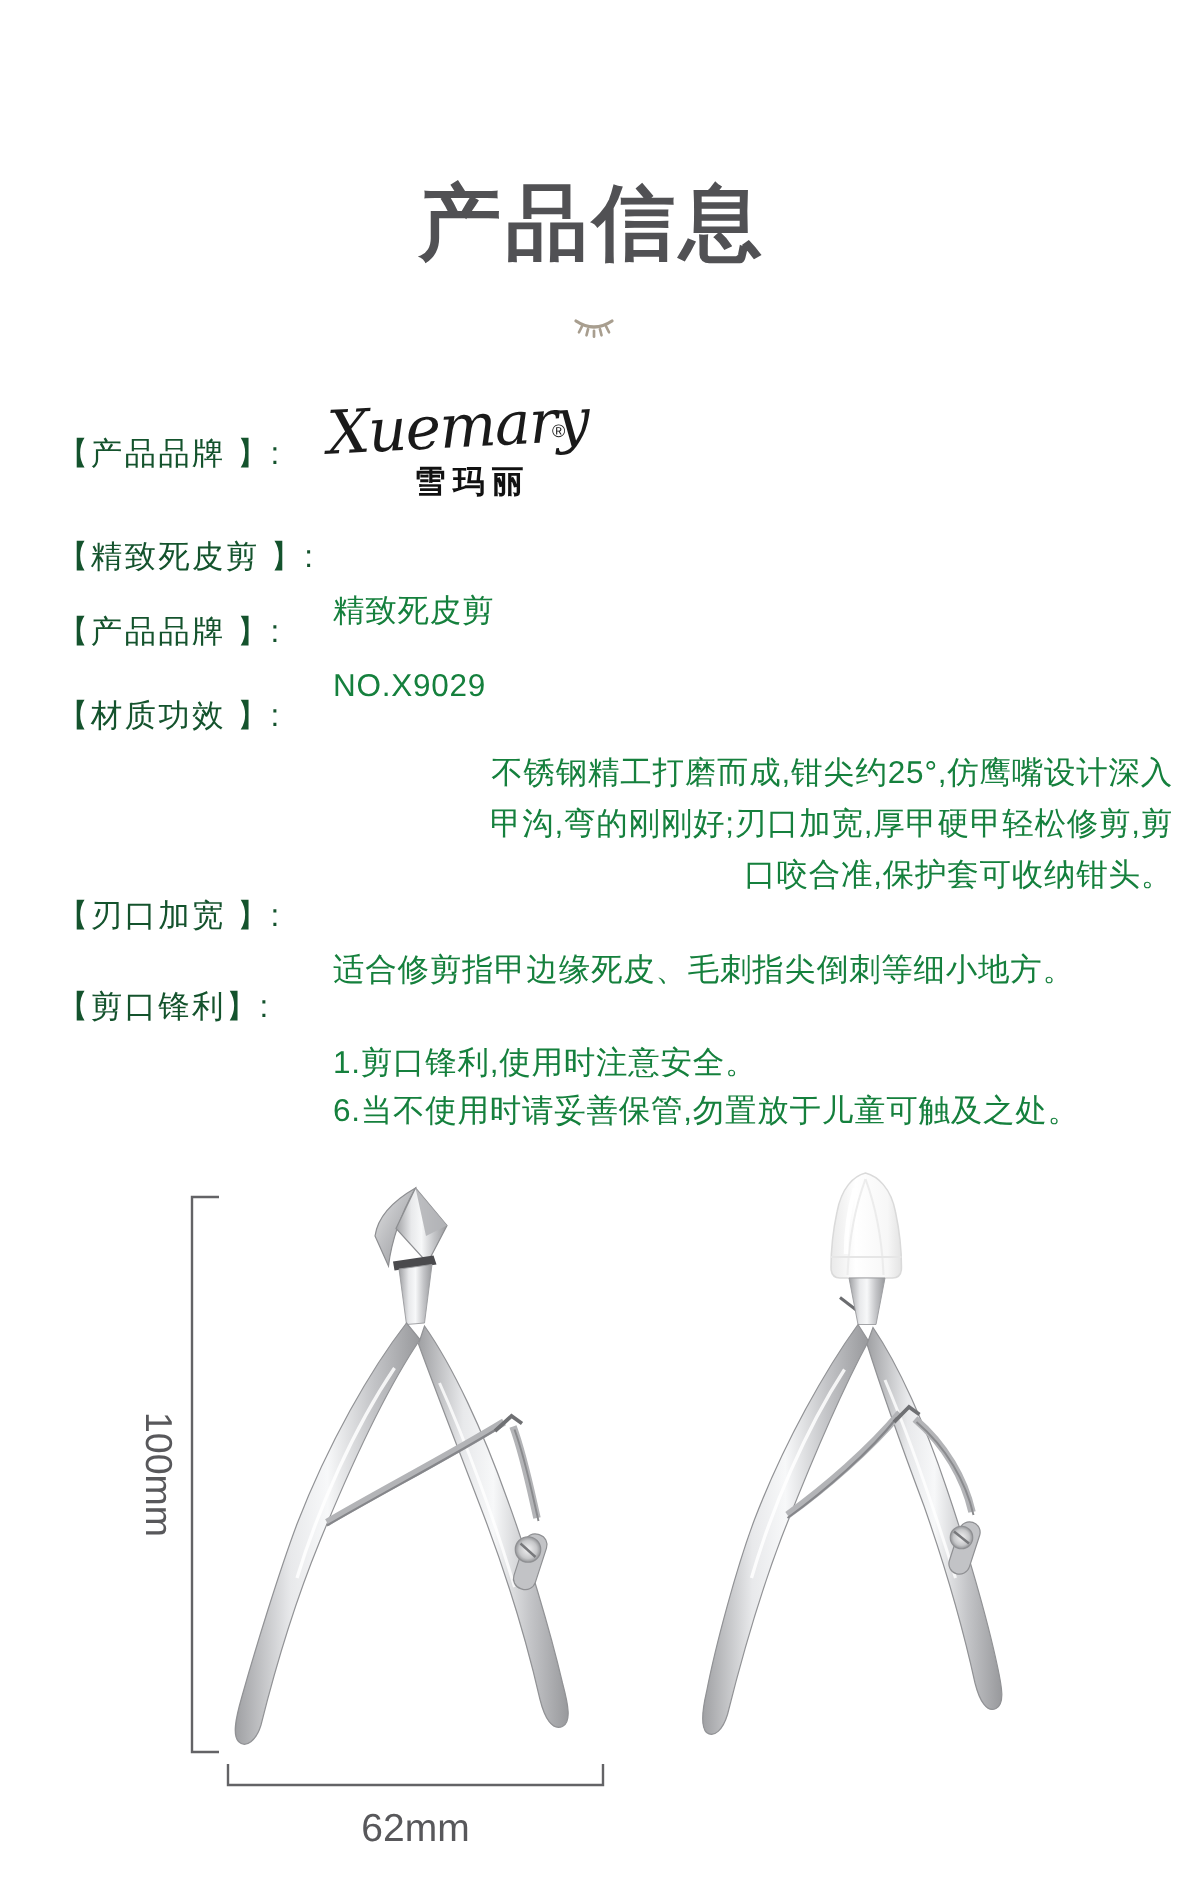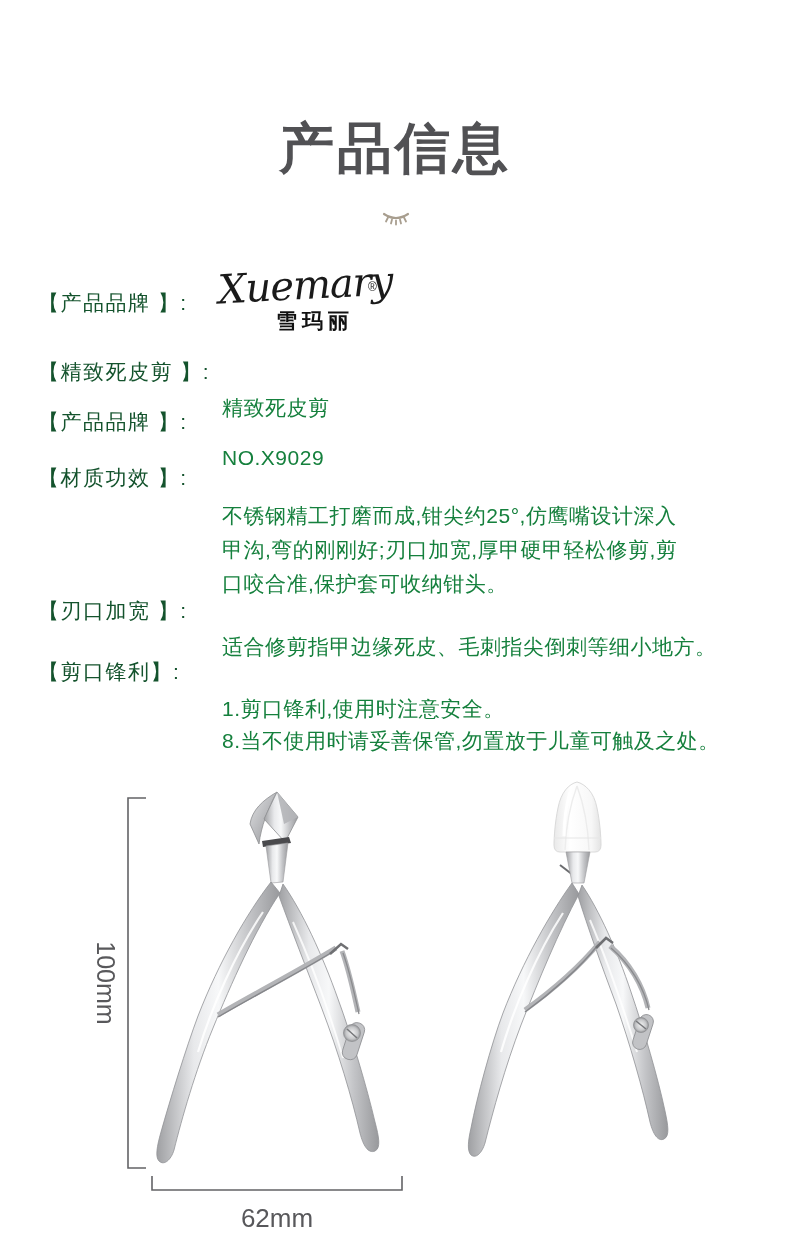--- a/index.html
+++ b/index.html
@@ -14,21 +14,21 @@
   .lash{position:absolute;left:381px;top:209px;width:30px;height:18px;}
   .row{position:absolute;left:0;width:790px;}
   .row .label{
     position:absolute;left:38px;top:0;font-size:21px;color:#14532d;
     letter-spacing:1.5px;line-height:30px;white-space:nowrap;text-align:right;
   }
   .row .value{
     position:absolute;left:222px;top:0;width:560px;font-size:21px;color:#15803d;
     letter-spacing:0.5px;line-height:30px;white-space:pre-line;margin-top:36px;
   }
-  .row.mat .value{line-height:34px;}
+  .row.mat .value{line-height:34px;text-align:right;}
   .row.note .value{line-height:32px;}
   .logo{position:absolute;left:214px;top:262px;width:180px;height:72px;}
   .logo-script{
     position:absolute;left:4px;top:0px;
     font-family:"DejaVu Serif","Liberation Serif",serif;font-style:italic;
     font-size:40px;color:#1a1a1a;letter-spacing:-1px;transform:rotate(-3deg);white-space:nowrap;
   }
   .logo-reg{position:absolute;left:154px;top:18px;font-size:12px;color:#1a1a1a;}
   .logo-cn{
     position:absolute;left:48px;top:45px;font-size:21px;font-weight:700;color:#111;
@@ -80,21 +80,21 @@
   </div>
 
   <div class="row" style="top:596px;">
     <div class="label">【刃口加宽 】:</div>
     <div class="value">适合修剪指甲边缘死皮、毛刺指尖倒刺等细小地方。</div>
   </div>
 
   <div class="row note" style="top:657px;">
     <div class="label">【剪口锋利】:</div>
     <div class="value">1.剪口锋利,使用时注意安全。
-8.当不使用时请妥善保管,勿置放于儿童可触及之处。</div>
+6.当不使用时请妥善保管,勿置放于儿童可触及之处。</div>
   </div>
 
   <svg class="figure" viewBox="0 0 790 472">
     <defs>
       <linearGradient id="steelA" x1="0" y1="0" x2="1" y2="0">
         <stop offset="0" stop-color="#9fa0a3"></stop>
         <stop offset="0.3" stop-color="#e8e9eb"></stop>
         <stop offset="0.5" stop-color="#f7f8f9"></stop>
         <stop offset="0.75" stop-color="#c3c4c7"></stop>
         <stop offset="1" stop-color="#98999c"></stop>

